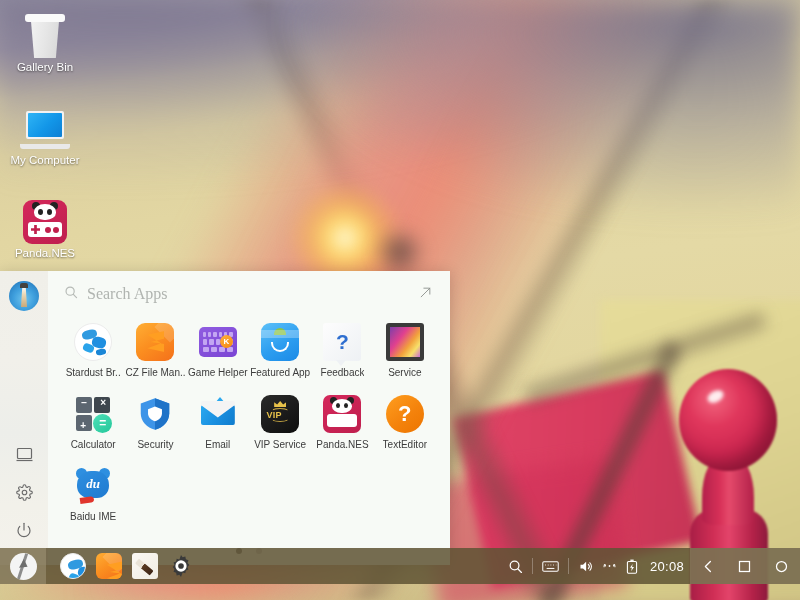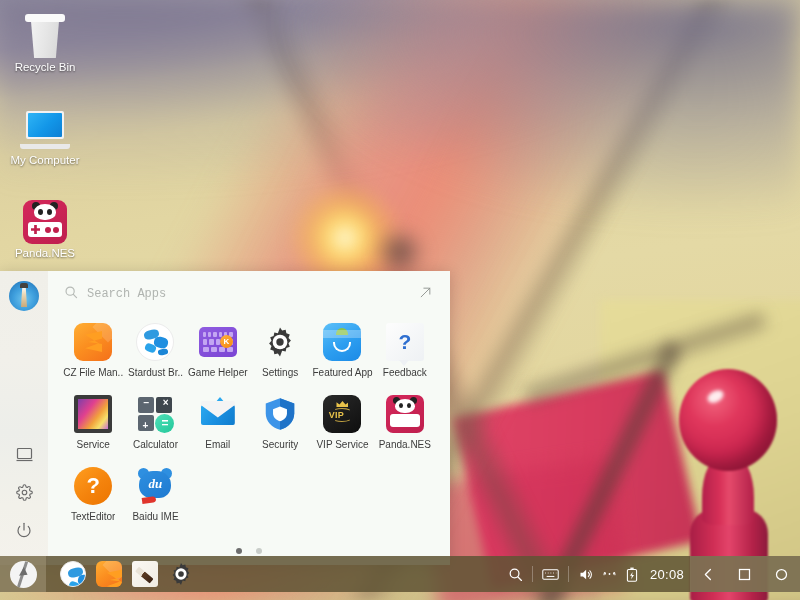--- a/index.html
+++ b/index.html
@@ -296,22 +296,22 @@
   #search-row {
     height: 46px;
     display: flex; align-items: center;
     padding: 0 14px 0 16px;
     position: relative;
   }
   #search-icon { margin-right: 9px; flex: 0 0 auto; }
   #search-input {
     flex: 1;
     border: 0; outline: 0; background: transparent;
-    font-family: Liberation Mono, monospace;
-    font-size: 12px;
+    font-family: Liberation Serif, serif;
+    font-size: 16px;
     color: #4a4a4a;
   }
   #search-input::placeholder { color: #b0b4b0; }
   #expand-btn { cursor: pointer; padding: 4px; flex: 0 0 auto; }
 
   #app-grid {
     flex: 1;
     display: grid;
     grid-template-columns: repeat(6, 1fr);
     grid-auto-rows: 72px;
@@ -573,21 +573,21 @@
     color:#fff; font-size:13px; font-style:italic; font-weight:bold;
     font-family:"Liberation Serif", serif;
   }
   .ic-baidu .red {
     position:absolute; left:6px; bottom:2px; width:14px; height:6px;
     background:#e0352c; border-radius: 0 6px 6px 0; transform: rotate(-8deg);
   }
 
   
   #taskbar {
-    position: absolute; left: 0; bottom: 8px;
+    position: absolute; left: 0; bottom: 16px;
     width: 800px; height: 36px;
     background: rgba(96,84,52,0.86);
     display: flex; align-items: center;
   }
   #launcher-btn {
     width: 46px; height: 36px;
     background: rgba(160,150,120,0.55);
     display: flex; align-items: center; justify-content: center;
     cursor: pointer;
   }
@@ -649,21 +649,21 @@
       </div>
   </div>
 
   <div class="desk-icon" style="left:0px; top:6px;">
     <div class="glyph">
       <div class="bin">
         <div class="bin-body"></div>
         <div class="bin-lid"></div>
       </div>
     </div>
-    <div class="label">Recycle Bin</div>
+    <div class="label">Gallery Bin</div>
   </div>
 
   <div class="desk-icon" style="left:0px; top:99px;">
     <div class="glyph">
       <div class="laptop">
         <div class="laptop-screen">
             <i></i>
           </div>
         <div class="laptop-base"></div>
       </div>
@@ -737,39 +737,39 @@
             <line x1="4" y1="20" x2="20" y2="4"></line>
             <polyline points="9,4 20,4 20,15"></polyline>
           </svg>
         </span>
       </div>
 
       <div id="app-grid">
 
         <div class="app">
           <div class="ic">
-              <div class="ic-czfile"></div>
-            </div>
-          <div class="nm">CZ File Man..</div>
-        </div>
-
-        <div class="app">
-          <div class="ic">
             <div class="ic-stardust">
                 <i></i>
                 <i></i>
                 <i></i>
                 <i></i>
               </div>
           </div>
           <div class="nm">Stardust Br..</div>
         </div>
 
         <div class="app">
           <div class="ic">
+              <div class="ic-czfile"></div>
+            </div>
+          <div class="nm">CZ File Man..</div>
+        </div>
+
+        <div class="app">
+          <div class="ic">
             <div class="ic-gamehelper">
               <div class="kb-rows">
                 <div class="kb-row">
                     <i></i>
                     <i></i>
                     <i></i>
                     <i></i>
                     <i></i>
                     <i></i>
                   </div>
@@ -787,32 +787,20 @@
                     <i></i>
                   </div>
               </div>
               <div class="kb-k">K</div>
             </div>
           </div>
           <div class="nm">Game Helper</div>
         </div>
 
 
-        <div class="app">
-          <div class="ic">
-            <div class="ic-settings">
-              <svg width="34" height="34" viewBox="0 0 24 24" fill="#3a3a3a">
-                <path d="M12 1.8l1.5 2.1 2.5-.6.5 2.5 2.4.9-.9 2.4 1.7 1.9-1.7 1.9.9 2.4-2.4.9-.5 2.5-2.5-.6L12 22.2l-1.5-2.1-2.5.6-.5-2.5-2.4-.9.9-2.4L4.3 13l1.7-1.9-.9-2.4 2.4-.9.5-2.5 2.5.6z"></path>
-                <circle cx="12" cy="12" r="5.2" fill="#ffffff"></circle>
-                <circle cx="12" cy="12" r="2.6" fill="#3a3a3a"></circle>
-              </svg>
-            </div>
-          </div>
-          <div class="nm">Settings</div>
-        </div>
 
         <div class="app">
           <div class="ic">
             <div class="ic-featured">
               <div class="droid"></div>
               <div class="bagtop"></div>
               <div class="smile"></div>
             </div>
           </div>
           <div class="nm">Featured App</div>
@@ -848,40 +836,40 @@
                 <div class="sym s3">+</div>
               <div class="eq">=</div>
             </div>
           </div>
           <div class="nm">Calculator</div>
         </div>
 
 
         <div class="app">
           <div class="ic">
-            <div class="ic-email">
-              <div class="tip"></div>
-              <div class="env-back"></div>
-              <div class="env-front"></div>
-            </div>
-          </div>
-          <div class="nm">Email</div>
-        </div>
-
-        <div class="app">
-          <div class="ic">
             <div class="ic-security">
               <svg width="38" height="38" viewBox="0 0 24 24">
                 <path d="M12 2l9 3.4v6.2c0 5-3.8 9.2-9 10.4-5.2-1.2-9-5.4-9-10.4V5.4z" fill="#3d94e8"></path>
                 <path d="M12 2l9 3.4v6.2c0 5-3.8 9.2-9 10.4z" fill="#1f73c8"></path>
                 <path d="M12 7.3l4.4 1.7v2.6c0 2.4-1.8 4.4-4.4 5-2.6-.6-4.4-2.6-4.4-5V9z" fill="#ffffff"></path>
               </svg>
             </div>
           </div>
           <div class="nm">Security</div>
+        </div>
+
+        <div class="app">
+          <div class="ic">
+            <div class="ic-email">
+              <div class="tip"></div>
+              <div class="env-back"></div>
+              <div class="env-front"></div>
+            </div>
+          </div>
+          <div class="nm">Email</div>
         </div>
 
         <div class="app">
           <div class="ic">
             <div class="ic-vip">
               <div class="crown"></div>
               <div class="lau"></div>
               <div class="txt">VIP</div>
             </div>
           </div>

